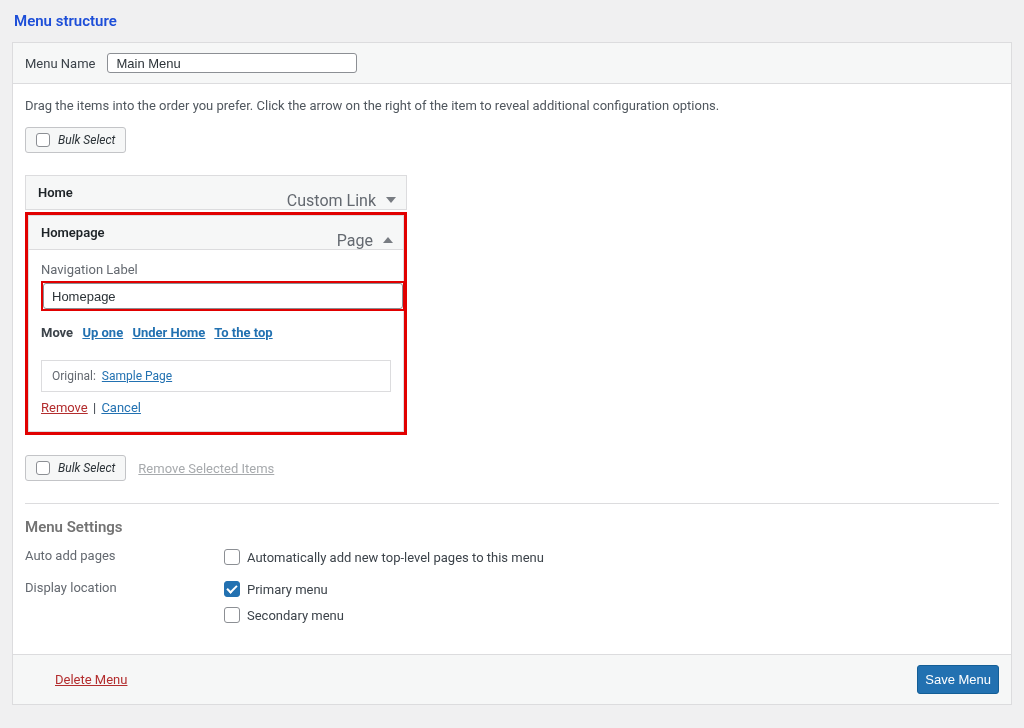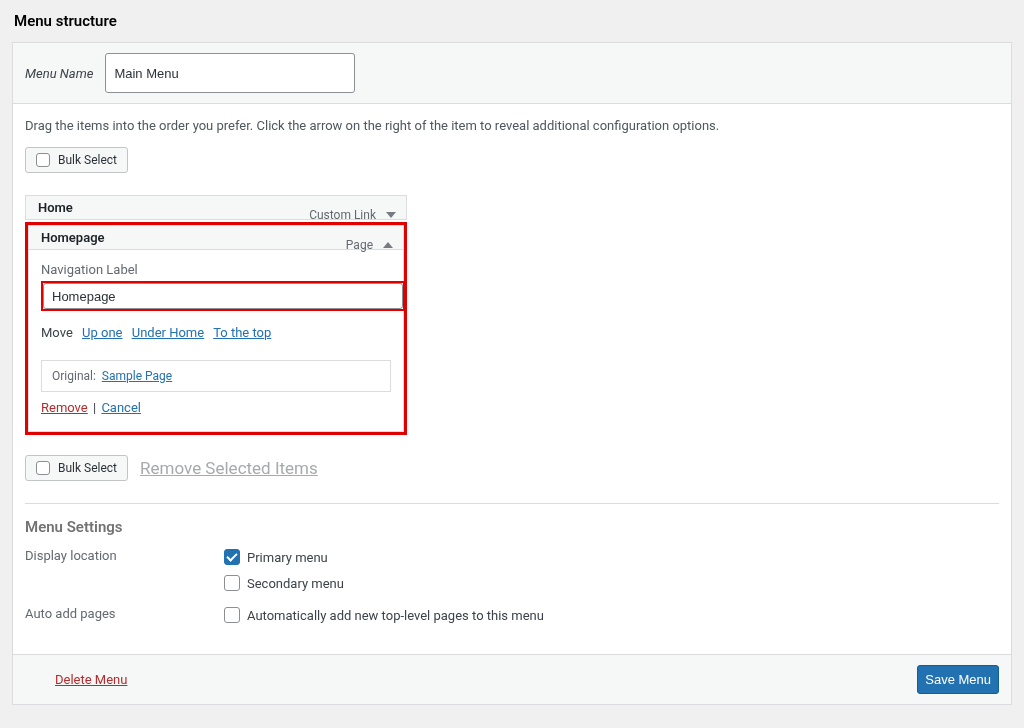--- a/index.html
+++ b/index.html
@@ -12,43 +12,42 @@
     font-family: -apple-system, BlinkMacSystemFont, "Segoe UI", Roboto, Helvetica, Arial, sans-serif;
     font-size: 13px;
     color: #3c434a;
   }
   .outer { padding: 8px 12px 12px 12px; }
 
   h2.section-title {
     font-size: 15px;
     font-weight: 600;
     margin: 4px 0 12px 2px;
-    color: #000000;
+    color: #1d4ed8;
   }
 
   .panel {
     background: #fff;
     border: 1px solid #dcdcde;
   }
 
   .panel-head {
     background: #f6f7f7;
     border-bottom: 1px solid #dcdcde;
     padding: 10px 12px;
     display: flex;
     align-items: center;
   }
   .panel-head label {
     font-size: 13px;
     color: #3c434a;
     margin-right: 12px;
-    font-style: italic;
   }
   .text-input {
-    height: 40px;
+    height: 20px;
     padding: 2px 8px;
     border: 1px solid #8c8f94;
     border-radius: 3px;
     font-size: 13px;
     background: #fff;
     color: #2c3338;
   }
   .menu-name-input { width: 250px; }
 
   .panel-body { padding: 14px 12px 18px 12px; }
@@ -57,52 +56,53 @@
   .bulk-btn {
     display: inline-flex;
     align-items: center;
     background: #f6f7f7;
     border: 1px solid #c3c4c7;
     border-radius: 3px;
     padding: 5px 10px;
     font-size: 12px;
     color: #2c3338;
     cursor: pointer;
+    font-style: italic;
   }
   .bulk-btn .chk {
     width: 14px; height: 14px;
     border: 1px solid #8c8f94;
     border-radius: 3px;
     background: #fff;
     margin-right: 8px;
   }
 
   .menu-items { margin-top: 22px; width: 382px; }
 
   .item-bar {
     display: flex;
     align-items: center;
     justify-content: space-between;
     background: #f6f7f7;
     border: 1px solid #dcdcde;
-    height: 25px;
+    height: 35px;
     padding: 0 10px 0 12px;
     cursor: pointer;
     gap: 45px;
   }
   .item-bar .left {
     font-weight: 600;
     color: #1d2327;
     font-size: 13px;
   }
   .item-bar .right {
     display: flex;
     align-items: center;
     color: #646970;
-    font-size: 12px;
+    font-size: 16px;
     margin-top: 15px;
   }
   .item-bar .right .type { margin-right: 10px; }
   .arrow-down, .arrow-up {
     width: 0; height: 0;
     border-left: 5px solid transparent;
     border-right: 5px solid transparent;
   }
   .arrow-down { border-top: 6px solid #787c82; }
   .arrow-up   { border-bottom: 6px solid #787c82; }
@@ -134,41 +134,42 @@
   .nav-label-input {
     width: 360px;
     height: 26px;
     box-sizing: border-box;
   }
 
   .move-row {
     margin-top: 14px;
     font-size: 13px;
     color: #3c434a;
+    font-weight: bold;
   }
   .move-row a, .link { color: #2271b1; text-decoration: underline; cursor: pointer; }
   .move-row span.lbl { margin-right: 6px; }
   .move-row a { margin-right: 6px; }
 
   .original-box {
     margin-top: 20px;
     border: 1px solid #dcdcde;
     padding: 8px 10px;
     font-size: 12px;
     color: #646970;
   }
   .original-box a { color: #2271b1; text-decoration: underline; }
 
   .remove-row { margin-top: 8px; font-size: 13px; }
   .remove-row a.remove { color: #b32d2e; text-decoration: underline; cursor: pointer; }
   .remove-row span.sep { color: #3c434a; margin: 0 2px; }
   .remove-row a.cancel { color: #2271b1; text-decoration: underline; cursor: pointer; }
 
   .bulk2-row { margin-top: 20px; display: flex; align-items: center; }
-  .muted-link { color: #a7aaad; text-decoration: underline; margin-left: 12px; font-size: 17px; }
+  .muted-link { color: #a7aaad; text-decoration: underline; margin-left: 12px; font-size: 13px; }
 
   hr.sep { border: none; border-top: 1px solid #dcdcde; margin: 22px 0 14px 0; }
 
   h3.settings-title {
     font-size: 15px;
     font-weight: 600;
     color: #737373;
     margin: 0 0 10px 0;
   }
   .settings-row { display: flex; align-items: flex-start; margin-bottom: 6px; }
@@ -293,45 +294,45 @@
         <div class="bulk-btn">
           <span class="chk"></span>
           <span>Bulk Select</span>
         </div>
         <span class="muted-link">Remove Selected Items</span>
       </div>
 
       <hr class="sep">
 
       <h3 class="settings-title">Menu Settings</h3>
+
+      <div class="settings-row">
+        <div class="slabel">Auto add pages</div>
+        <div class="sval">
+          <label>
+            <input type="checkbox" style="">
+            <span>Automatically add new top-level pages to this menu</span>
+          </label>
+        </div>
+      </div>
 
       <div class="settings-row">
         <div class="slabel">Display location</div>
         <div class="sval">
           <label>
             <input type="checkbox" checked="" style="">
             <span>Primary menu</span>
           </label>
           <label>
             <input type="checkbox" style="">
             <span>Secondary menu</span>
           </label>
         </div>
       </div>
 
-      <div class="settings-row">
-        <div class="slabel">Auto add pages</div>
-        <div class="sval">
-          <label>
-            <input type="checkbox" style="">
-            <span>Automatically add new top-level pages to this menu</span>
-          </label>
-        </div>
-      </div>
-
     </div>
 
     <div class="panel-foot">
       <a class="delete-link">Delete Menu</a>
       <button class="primary-btn">Save Menu</button>
     </div>
 
   </div>
 </div>
 

